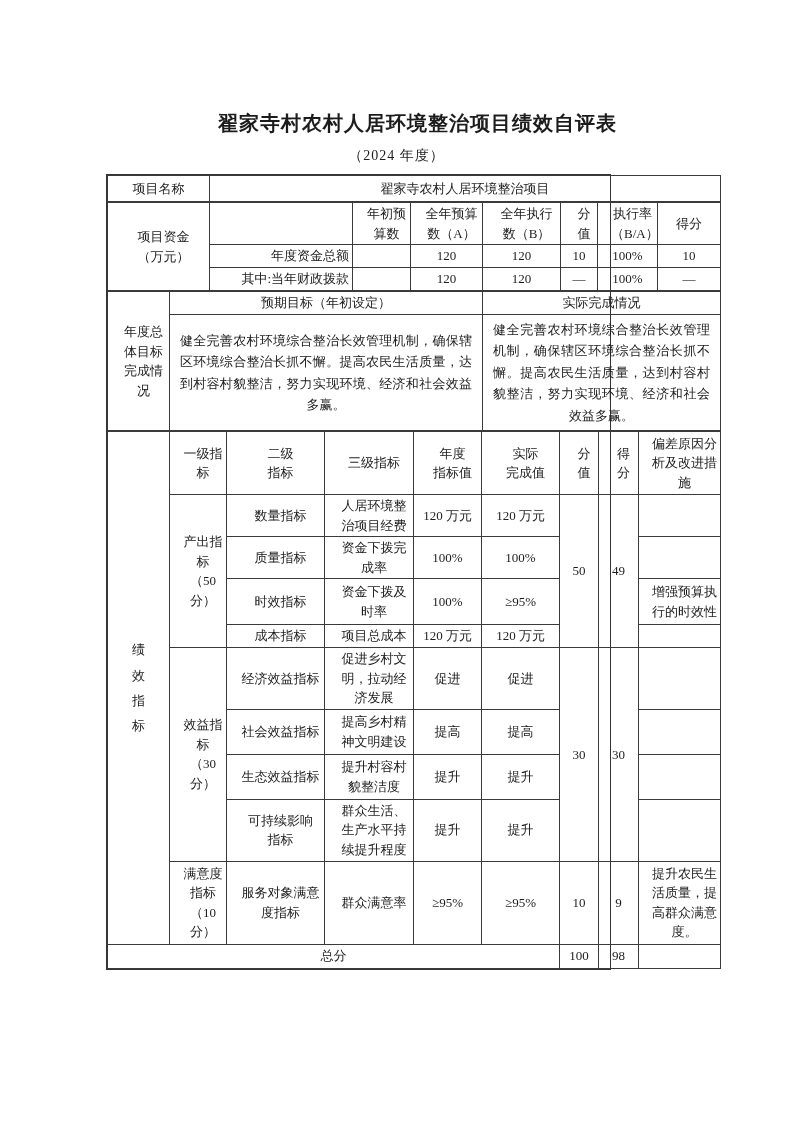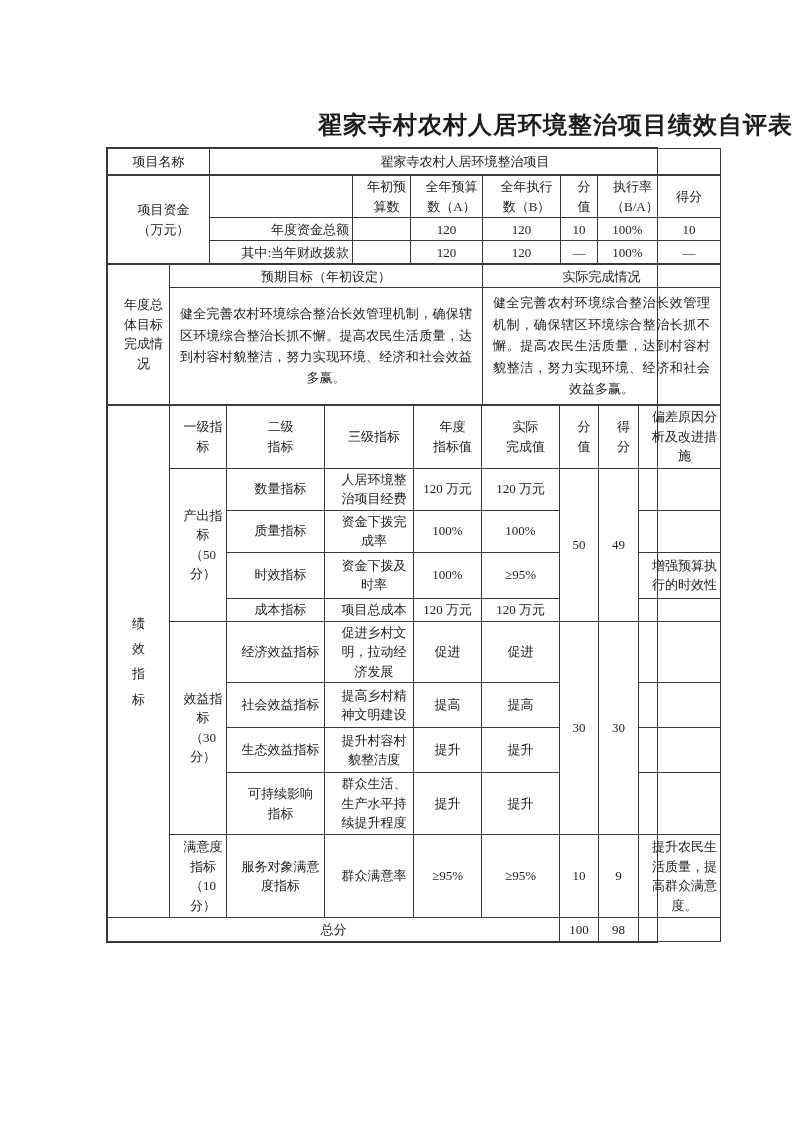--- a/index.html
+++ b/index.html
@@ -5,31 +5,31 @@
   * { box-sizing: border-box; margin: 0; padding: 0; }
   html, body { background: #e8e8e8; }
   .page {
     width: 793px; height: 1122px; margin: 0 auto;
     background: #ffffff;
     font-family: "Liberation Serif", "DejaVu Serif", serif;
     color: #1c1c1c;
     padding-top: 112px;
   }
   .doc-title {
-    text-align: right;
+    text-align: center;
     font-family: "Liberation Sans", "DejaVu Sans", sans-serif;
-    font-size: 24px; font-weight: 700; letter-spacing: 1px;
+    font-size: 20px; font-weight: 700; letter-spacing: 1px;
     line-height: 1.1;
     padding-left: 42px;
   }
   .doc-subtitle {
     text-align: center;
     font-size: 14px; margin-top: 13px; letter-spacing: 1px;
   }
-  .sheet { width: 552px; margin: 9px 0 17px 106px; border: 1px solid #333; }
+  .sheet { width: 505px; margin: 9px 0 17px 106px; border: 1px solid #333; }
   table { border-collapse: collapse; table-layout: fixed; width: 613px; }
   td {
     border: 1px solid #3a3a3a;
     font-size: 13px; line-height: 1.5;
     text-align: center; vertical-align: middle;
     padding: 1px 3px;
     overflow: hidden;
   }
   .pre { white-space: pre-line; padding-left: 13px; }
   .left { text-align: right; padding-left: 6px; }
@@ -38,20 +38,21 @@
     padding: 4px 10px; line-height: 1.65;
   }
   .vtext { white-space: pre-line; line-height: 1.95; }
 </style>
 </head>
 <body>
 
 <div class="page">
 
   <div class="doc-title">翟家寺村农村人居环境整治项目绩效自评表</div>
+  <div class="doc-subtitle">（2024 年度）</div>
 
   <div class="sheet">
 
     <table>
       <colgroup>
           <col style="width:102px">
           <col style="width:273px">
           <col style="width:120px">
           <col style="width:118px">
         </colgroup>

